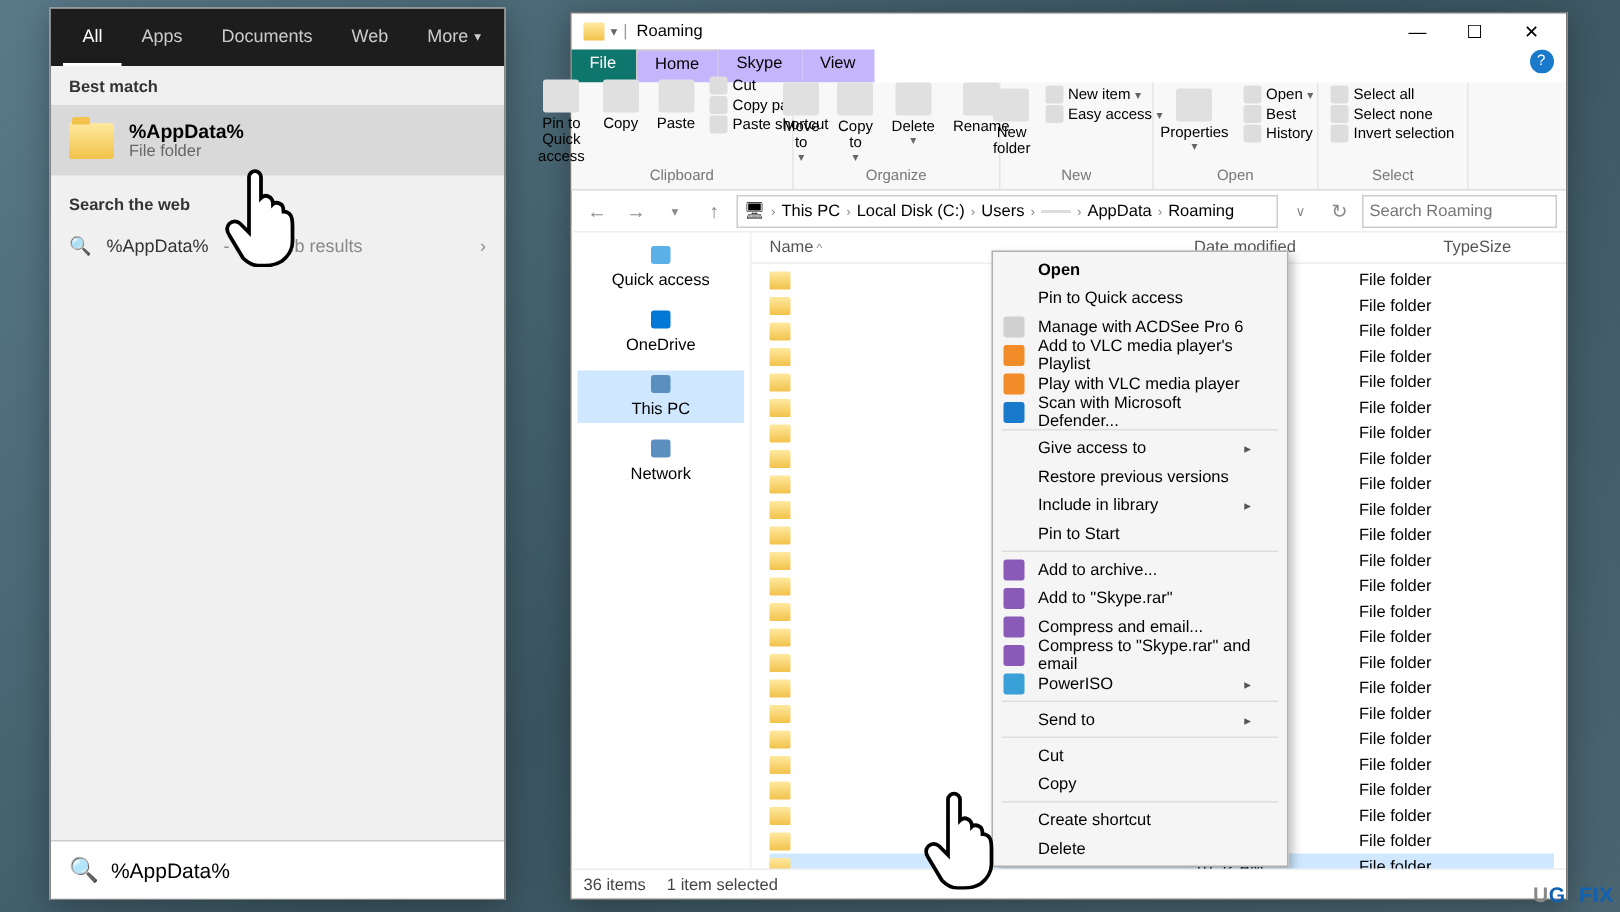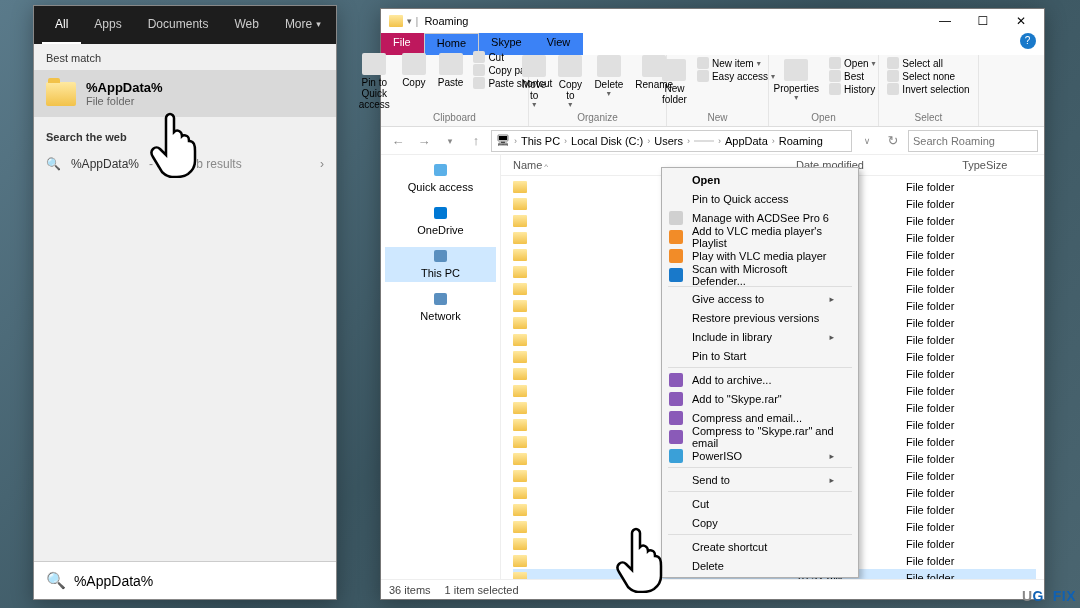--- a/index.html
+++ b/index.html
@@ -4,21 +4,21 @@
 <style>
 * { box-sizing: border-box; margin: 0; padding: 0; font-family: "Segoe UI", Arial, sans-serif; }
 body { width: 1080px; height: 608px; background: linear-gradient(135deg, #5a7a8a 0%, #3a5560 50%, #4a6570 100%); position: relative; overflow: hidden; }
 
 
 .start-panel { position: absolute; left: 33px; top: 5px; width: 304px; height: 595px; background: #f0f0f0; border: 1px solid #888; box-shadow: 0 4px 20px rgba(0,0,0,.3); display: flex; flex-direction: column; }
 .start-tabs { background: #1d1d1d; display: flex; height: 38px; padding-left: 8px; }
 .start-tab { color: #ccc; font-size: 12px; padding: 0 13px; display: flex; align-items: center; cursor: pointer; border-bottom: 2px solid transparent; }
 .start-tab.active { color: #fff; border-bottom: 2px solid #fff; }
 .start-tab .chev { margin-left: 4px; font-size: 9px; }
-.bm { padding: 8px 12px 6px; font-size: 11px; font-weight: 400; color: #333; }
+.bm { padding: 8px 12px 6px; font-size: 11px; font-weight: 700; color: #333; }
 .bm-row { background: #d9d9d9; padding: 10px 12px; display: flex; align-items: center; gap: 10px; }
 .folder-ico { width: 30px; height: 24px; background: linear-gradient(#ffe9a0,#f2c24a); border-radius: 2px; position: relative; }
 .folder-ico:before { content: ""; position: absolute; top: -4px; left: 2px; width: 12px; height: 5px; background: #f2c24a; border-radius: 2px 2px 0 0; }
 .bm-txt .t1 { font-size: 13px; font-weight: 600; }
 .bm-txt .t2 { font-size: 11px; color: #666; }
 .web-head { padding: 14px 12px 6px; font-size: 11px; font-weight: 600; color: #333; }
 .web-row { padding: 8px 12px; display: flex; align-items: center; gap: 10px; font-size: 12px; color: #333; }
 .web-row .gray { color: #888; }
 .web-row .chev { margin-left: auto; color: #888; }
 .start-spacer { flex: 1; }
@@ -29,22 +29,22 @@
 
 .explorer { position: absolute; left: 380px; top: 8px; width: 665px; height: 592px; background: #fff; border: 1px solid #777; box-shadow: 0 4px 20px rgba(0,0,0,.3); display: flex; flex-direction: column; font-size: 11px; }
 .titlebar { height: 24px; display: flex; align-items: center; padding: 0 4px 0 8px; }
 .titlebar .ico { width: 14px; height: 12px; background: linear-gradient(#ffe9a0,#f2c24a); border-radius: 1px; margin-right: 4px; }
 .titlebar .pipe { color: #999; margin: 0 4px; }
 .titlebar .title { font-size: 11px; margin-left: 2px; }
 .titlebar .spacer { flex: 1; }
 .winbtn { width: 38px; height: 22px; display: flex; align-items: center; justify-content: center; font-size: 12px; }
 
 .ribbon-tabs { display: flex; height: 22px; font-size: 11px; }
-.rtab { padding: 3px 12px; background: #3b82f6; border-right: 1px solid transparent; }
-.rtab.file { background: #be185d; color: #fff; }
+.rtab { padding: 3px 12px; background: #c4b5fd; border-right: 1px solid transparent; }
+.rtab.file { background: #0f766e; color: #fff; }
 .rtab.active { border: 1px solid #ccc; border-bottom: none; }
 .rtab.help { margin-left: auto; margin-right: 8px; width: 16px; height: 16px; border-radius: 50%; background: #1979ca; color: #fff; text-align: center; font-size: 10px; padding: 0; line-height: 16px; }
 
 .ribbon { height: 72px; border-bottom: 1px solid #ddd; display: flex; background: #f8f8f8; }
 .rgroup { border-right: 1px solid #e5e5e5; padding: 2px 4px; display: flex; flex-direction: column; align-items: center; justify-content: flex-end; position: relative; }
 .rgroup .label { font-size: 10px; color: #777; margin-top: auto; margin-bottom: 1px; }
 .rbig { display: flex; flex-direction: column; align-items: center; padding: 2px 6px; font-size: 10px; text-align: center; line-height: 1.1; }
 .rbig .ic { width: 24px; height: 22px; margin-bottom: 2px; background: #e0e0e0; border-radius: 2px; }
 .rstack { display: flex; flex-direction: column; gap: 1px; padding: 0 4px; font-size: 10px; }
 .rstack div { display: flex; align-items: center; gap: 3px; white-space: nowrap; }

